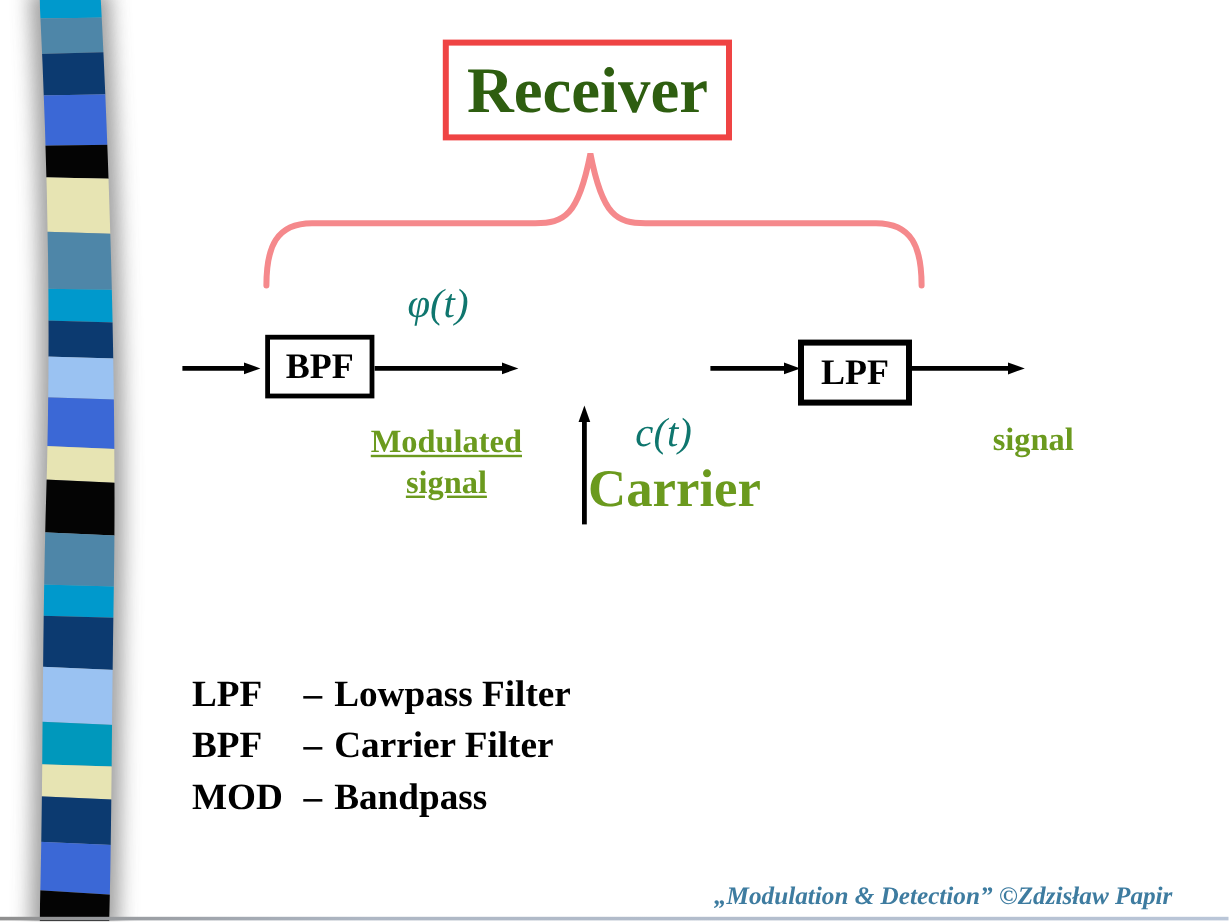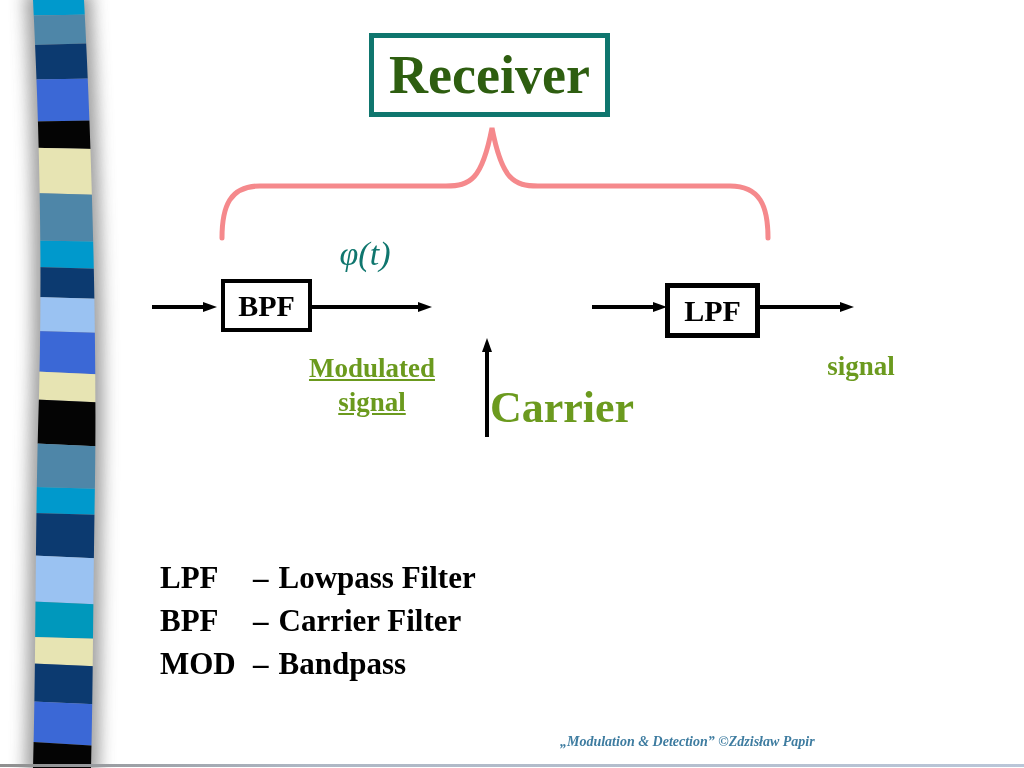--- a/index.html
+++ b/index.html
@@ -18,21 +18,21 @@
   .abs { position: absolute; }
 
   
   #ribbon-svg { position: absolute; left: 0; top: 0; }
 
   
   #receiver-box {
     position: absolute;
     left: 369px; top: 33px;
     width: 241px; height: 84px;
-    border: 5px solid #0f766e;
+    border: 5px solid #ef4444;
     background: #fff;
     display: flex; align-items: center; justify-content: center;
     font-weight: bold;
     font-size: 54px;
     color: var(--title-green);
   }
 
   
   .block {
     position: absolute;
@@ -84,24 +84,24 @@
   }
   .legend-row { display: flex; }
   .legend-abbr { width: 93px; }
   .legend-dash { margin-right: 10px; }
 
   
   #credit {
     position: absolute;
     left: 560px; top: 734px;
     width: 452px;
-    text-align: left;
+    text-align: center;
     font-weight: bold;
     font-style: italic;
-    font-size: 14px;
+    font-size: 21px;
     color: var(--credit-teal);
   }
 
   
   #bottom-line {
     position: absolute;
     left: 0; top: 764px;
     width: 1024px; height: 3px;
     background: linear-gradient(90deg, #8f8f8f 0%, #aeb7c4 30%, #bac6d8 100%);
   }
@@ -169,20 +169,21 @@
   </div>
 
   <div class="block" id="block-bpf">
     <span>BPF</span>
   </div>
   <div class="block" id="block-lpf">
     <span>LPF</span>
   </div>
 
   <div class="math" id="sig-phi">φ(t)</div>
+  <div class="math" id="sig-c">c(t)</div>
 
   <div class="green-label" id="label-modulated">
     <div>Modulated</div>
     <div>signal</div>
   </div>
   <div class="green-label" id="label-carrier">Carrier</div>
   <div class="green-label" id="label-information">
     <div>signal</div>
   </div>
 

